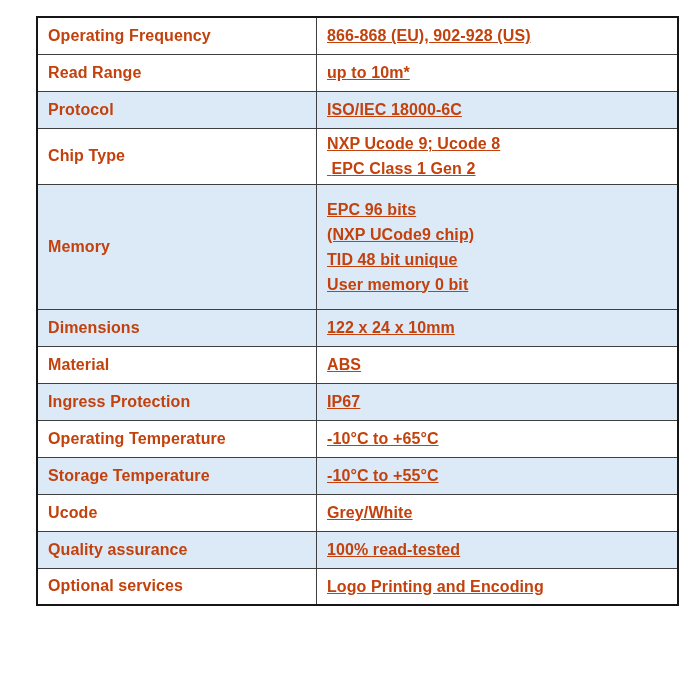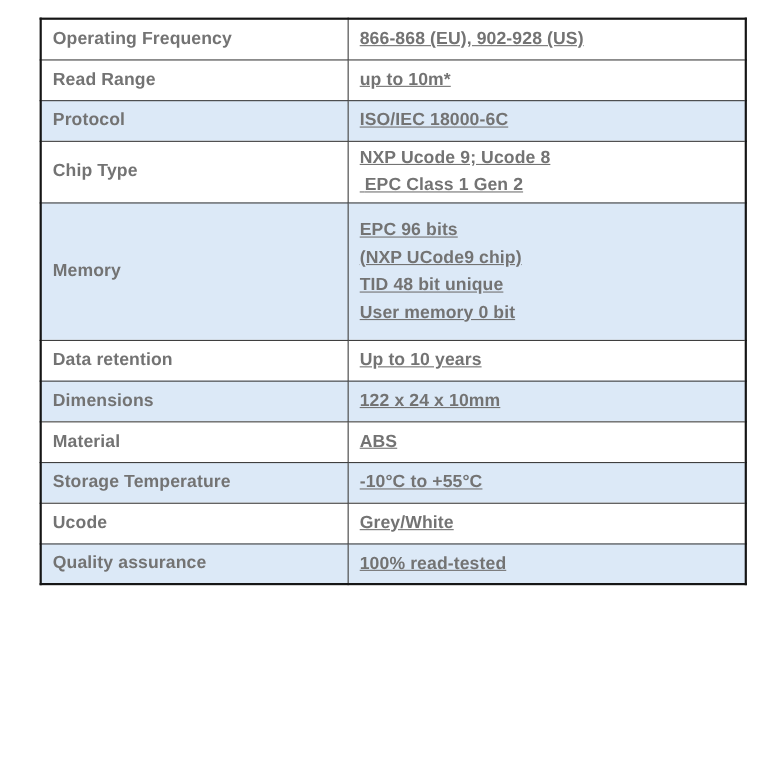--- a/index.html
+++ b/index.html
@@ -20,21 +20,21 @@
     table-layout: fixed;
     width: 629px;
     border: 2px solid #161616;
   }
   table.spec-table td {
     border: 1.5px solid #3f3f3f;
     padding: 0 10px;
     vertical-align: middle;
     font-size: 16px;
     font-weight: 700;
-    color: #737373;
+    color: #c2410c;
     letter-spacing: 0.1px;
   }
   td.col-label { width: 258px; }
   td.col-value { width: 340px; white-space: pre-wrap; line-height: 25px; text-decoration: underline; }
   tr.row-single { height: 37px; }
   tr.row-chip   { height: 56px; }
   tr.row-memory { height: 125px; }
   tr.row-blue   { background: #dce9f7; }
   tr.row-white  { background: #ffffff; }
 </style>
@@ -61,39 +61,47 @@
         <td class="col-value">NXP Ucode 9; Ucode 8
  EPC Class 1 Gen 2</td>
       </tr>
       <tr class="row-blue row-memory">
         <td class="col-label">Memory</td>
         <td class="col-value">EPC 96 bits
 (NXP UCode9 chip)
 TID 48 bit unique
 User memory 0 bit</td>
       </tr>
-      <tr class="row-white row-single">
-        <td class="col-label">Data retention</td>
-        <td class="col-value">Up to 10 years</td>
-      </tr>
       <tr class="row-blue row-single">
         <td class="col-label">Dimensions</td>
         <td class="col-value">122 x 24 x 10mm</td>
       </tr>
       <tr class="row-white row-single">
         <td class="col-label">Material</td>
         <td class="col-value">ABS</td>
+      </tr>
+      <tr class="row-blue row-single">
+        <td class="col-label">Ingress Protection</td>
+        <td class="col-value">IP67</td>
+      </tr>
+      <tr class="row-white row-single">
+        <td class="col-label">Operating Temperature</td>
+        <td class="col-value">-10°C to +65°C</td>
       </tr>
       <tr class="row-blue row-single">
         <td class="col-label">Storage Temperature</td>
         <td class="col-value">-10°C to +55°C</td>
       </tr>
       <tr class="row-white row-single">
         <td class="col-label">Ucode</td>
         <td class="col-value">Grey/White</td>
       </tr>
       <tr class="row-blue row-single">
         <td class="col-label">Quality assurance</td>
         <td class="col-value">100% read-tested</td>
       </tr>
+      <tr class="row-white row-single">
+        <td class="col-label">Optional services</td>
+        <td class="col-value">Logo Printing and Encoding</td>
+      </tr>
     </tbody>
   </table>
 </div>
 
 </body></html>

